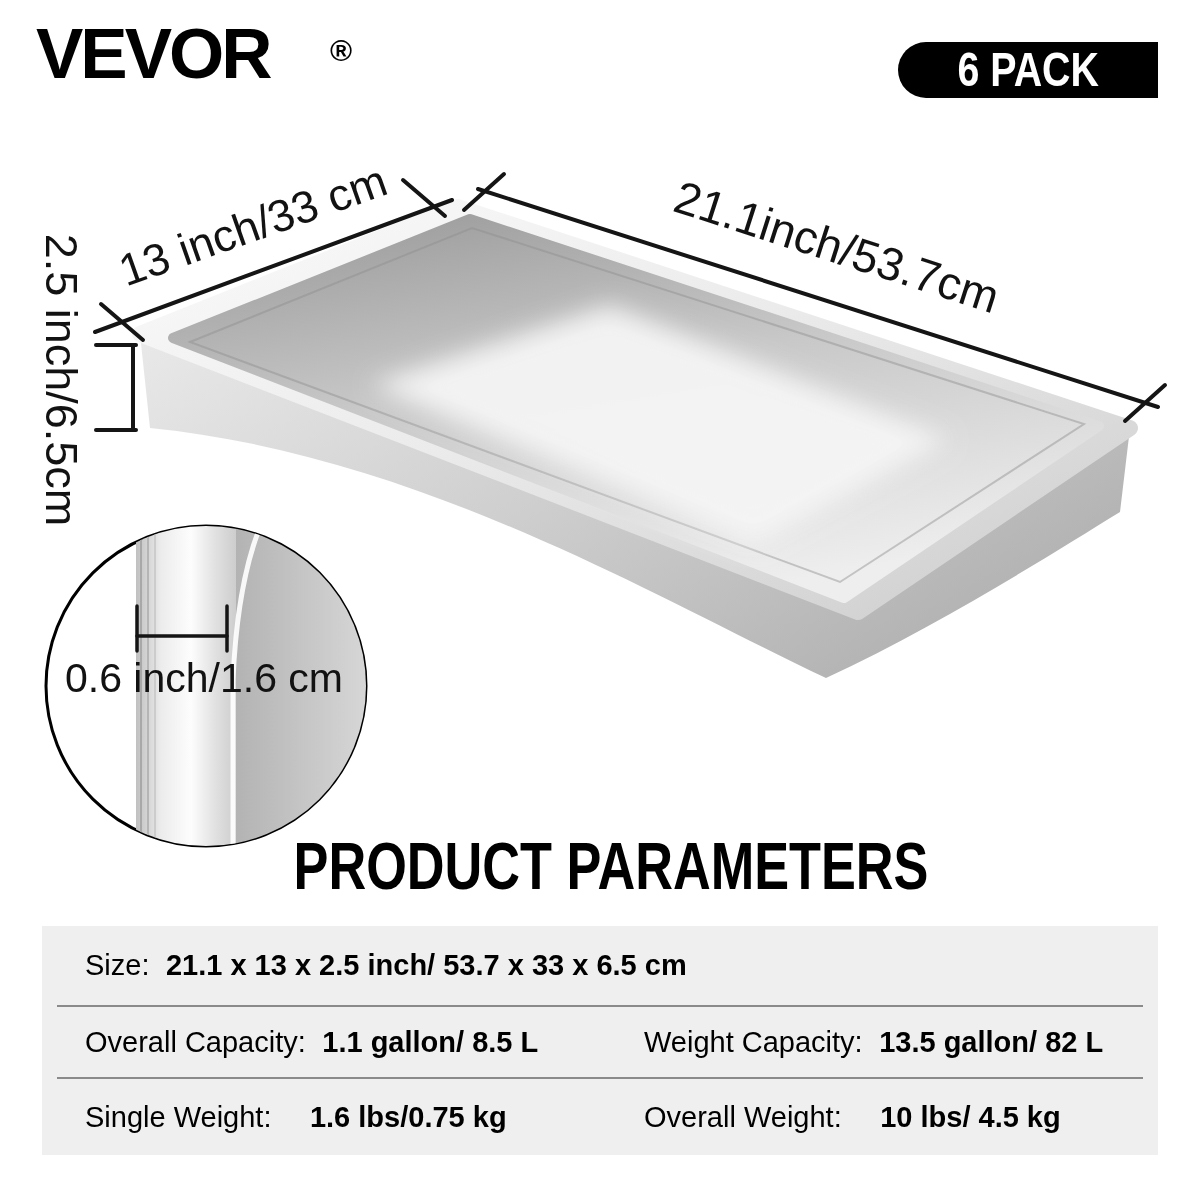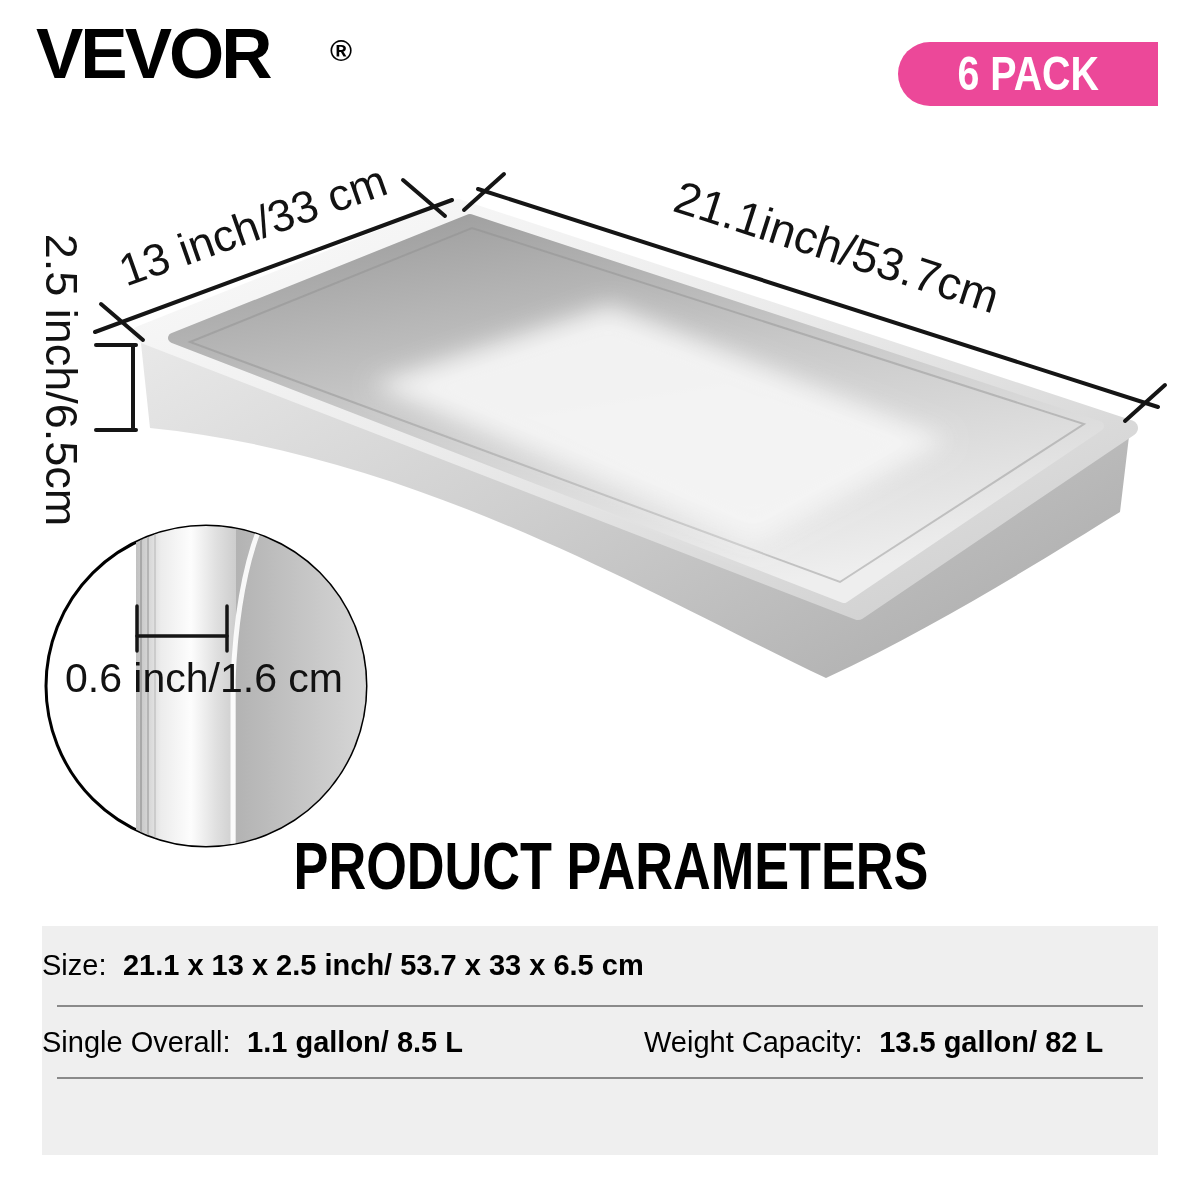--- a/index.html
+++ b/index.html
@@ -6,22 +6,22 @@
   body{
     width:1200px;height:1200px;position:relative;overflow:hidden;
     background:#ffffff;color:#000;
     font-family:"Liberation Sans","DejaVu Sans",sans-serif;
   }
   
   .logo{position:absolute;left:36px;top:18px;width:400px;height:100px}
   .brand{font-size:71px;font-weight:700;letter-spacing:-3px;line-height:1;display:inline-block}
   .reg{position:absolute;left:294px;top:16px;font-size:30px;font-weight:700}
   .badge{
-    position:absolute;left:898px;top:42px;width:260px;height:64px;
-    background:#ec4899;border-radius:34px 0 0 34px;
+    position:absolute;left:898px;top:42px;width:260px;height:56px;
+    background:#000000;border-radius:34px 0 0 34px;
     display:flex;align-items:center;justify-content:center;
   }
   .badge span{
     color:#fff;font-size:48px;font-weight:700;line-height:1;
     transform:scaleX(.82);display:inline-block;white-space:nowrap;
   }
   
   .fig{position:absolute;left:0;top:0;width:1200px;height:880px}
   
   .params-title{position:absolute;left:11px;top:832px;width:1200px;text-align:center}
@@ -30,21 +30,21 @@
     transform:scaleX(.78);white-space:nowrap;letter-spacing:0;
   }
   .panel{position:absolute;left:42px;top:926px;width:1116px;height:229px;background:#efefef}
   .prow{position:absolute;left:0;width:100%;display:flex;align-items:center}
   .prow.r1{top:0;height:79px}
   .prow.r2{top:81px;height:70px}
   .prow.r3{top:153px;height:76px}
   .divider{position:absolute;left:15px;right:15px;height:2px;background:#8a8a8a}
   .divider.d1{top:79px}
   .divider.d2{top:151px}
-  .cell-left{white-space:nowrap}
+  .cell-left{padding-left:43px;white-space:nowrap}
   .cell-right{position:absolute;left:602px;white-space:nowrap}
   .plabel{font-size:29px;font-weight:400}
   .pvalue{font-size:29px;font-weight:700;margin-left:12px}
   .pvalue.wide{margin-left:34px}
 </style>
 </head>
 <body>
 
 <div class="logo">
   <span class="brand">VEVOR</span>
@@ -148,23 +148,33 @@
   <div class="prow r1">
     <div class="cell-left">
       <span class="plabel">Size:</span>
       <span class="pvalue">21.1 x 13 x 2.5 inch/ 53.7 x 33 x 6.5 cm</span>
     </div>
   </div>
   <div class="divider d1"></div>
 
   <div class="prow r2">
     <div class="cell-left">
-      <span class="plabel">Single Overall:</span>
+      <span class="plabel">Overall Capacity:</span>
       <span class="pvalue">1.1 gallon/ 8.5 L</span>
     </div>
     <div class="cell-right">
       <span class="plabel">Weight Capacity:</span>
       <span class="pvalue">13.5 gallon/ 82 L</span>
     </div>
   </div>
   <div class="divider d2"></div>
 
+  <div class="prow r3">
+    <div class="cell-left">
+      <span class="plabel">Single Weight:</span>
+      <span class="pvalue wide">1.6 lbs/0.75 kg</span>
+    </div>
+    <div class="cell-right">
+      <span class="plabel">Overall Weight:</span>
+      <span class="pvalue wide">10 lbs/ 4.5 kg</span>
+    </div>
+  </div>
 </div>
 
 </body></html>

